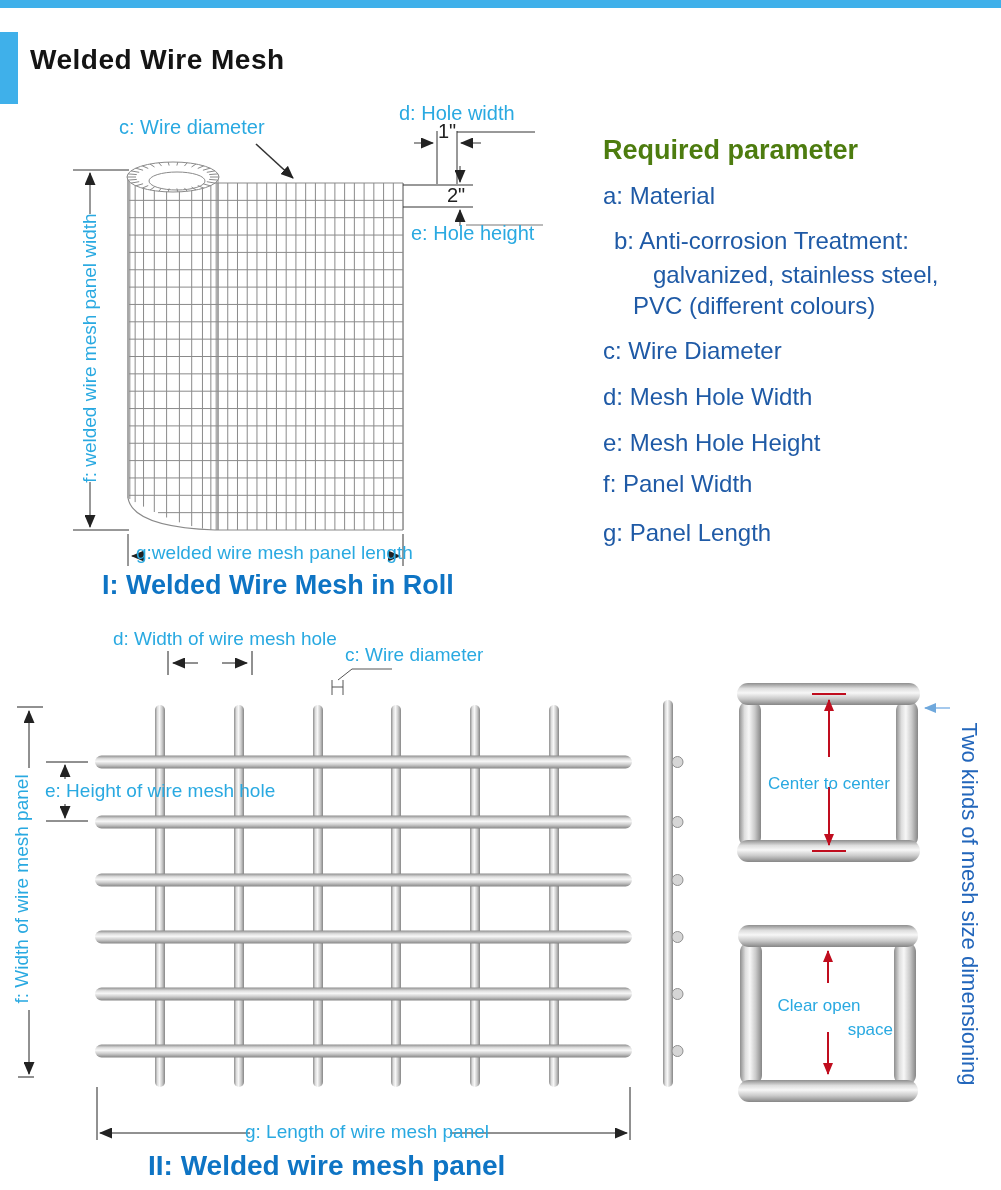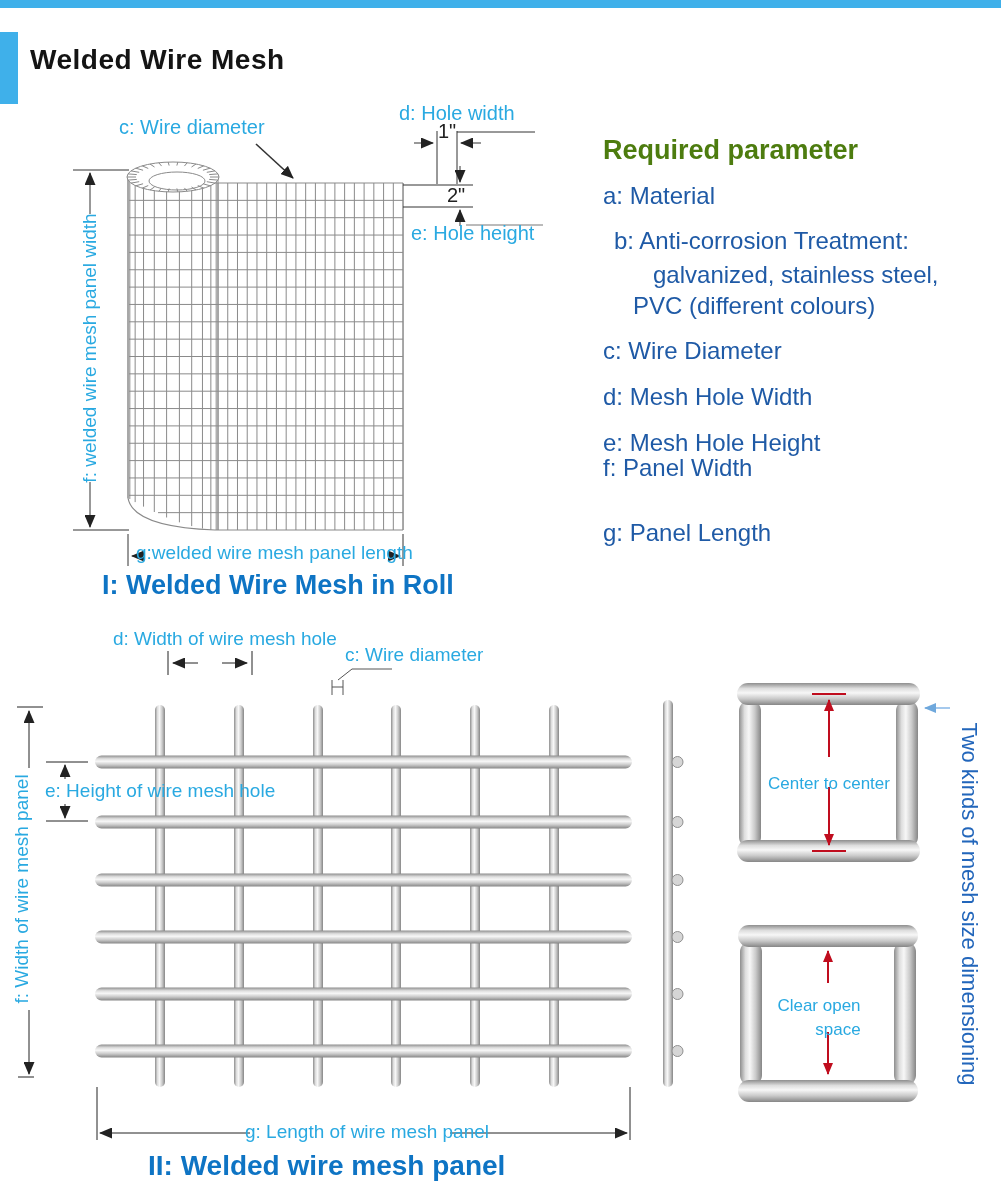--- a/index.html
+++ b/index.html
@@ -266,29 +266,29 @@
 
   <div class="abs params">
     <div class="p-title">Required parameter</div>
     <div class="p-item" style="left:0;top:184px;">a: Material</div>
     <div class="p-item" style="left:11px;top:229px;">b: Anti-corrosion Treatment:</div>
     <div class="p-item" style="left:30px;top:263px;margin-left:20px;">galvanized, stainless steel,</div>
     <div class="p-item" style="left:30px;top:294px;">PVC (different colours)</div>
     <div class="p-item" style="left:0;top:339px;">c: Wire Diameter</div>
     <div class="p-item" style="left:0;top:385px;">d: Mesh Hole Width</div>
     <div class="p-item" style="left:0;top:431px;">e: Mesh Hole Height</div>
-    <div class="p-item" style="left:0;top:456px;">f: Panel Width</div>
+    <div class="p-item" style="left:0;top:472px;">f: Panel Width</div>
     <div class="p-item" style="left:0;top:521px;">g: Panel Length</div>
   </div>
 
   <div class="abs lbl lbl19" style="left:113px;top:629px;">d: Width of wire mesh hole</div>
   <div class="abs lbl lbl19" style="left:345px;top:645px;">c: Wire diameter</div>
   <div class="abs lbl lbl19" style="left:45px;top:781px;">e: Height of wire mesh hole</div>
   <div class="abs lbl lbl19 rot rot-ccw" style="left:-128px;top:879px;width:300px;">f: Width of wire mesh panel</div>
   <div class="abs lbl lbl19 rot" style="left:245px;top:1122px;width:210px;">g:  Length of wire mesh panel</div>
   <div class="abs caption cap2">II: Welded wire mesh panel</div>
 
   <div class="abs lbl lbl17 rot" style="left:764px;top:763px;width:130px;">Center to center</div>
   <div class="abs lbl lbl17 rot" style="left:763px;top:985px;width:112px;">Clear open</div>
-  <div class="abs lbl lbl17 rot" style="left:763px;top:1009px;width:150px;">space</div>
+  <div class="abs lbl lbl17 rot" style="left:763px;top:1009px;width:130px;text-align:right;">space</div>
   <div class="abs side-note rot rot-cw" style="left:754px;top:891px;width:430px;">Two kinds of mesh size dimensioning</div>
 
 </div>
 
 </body></html>

